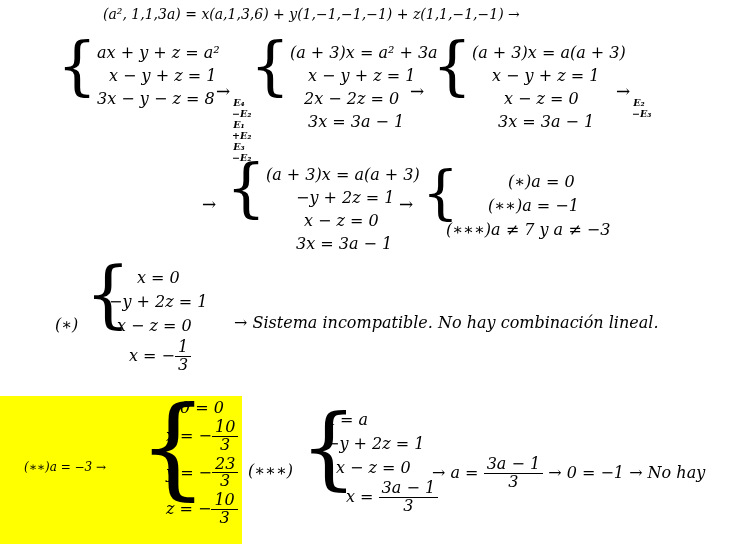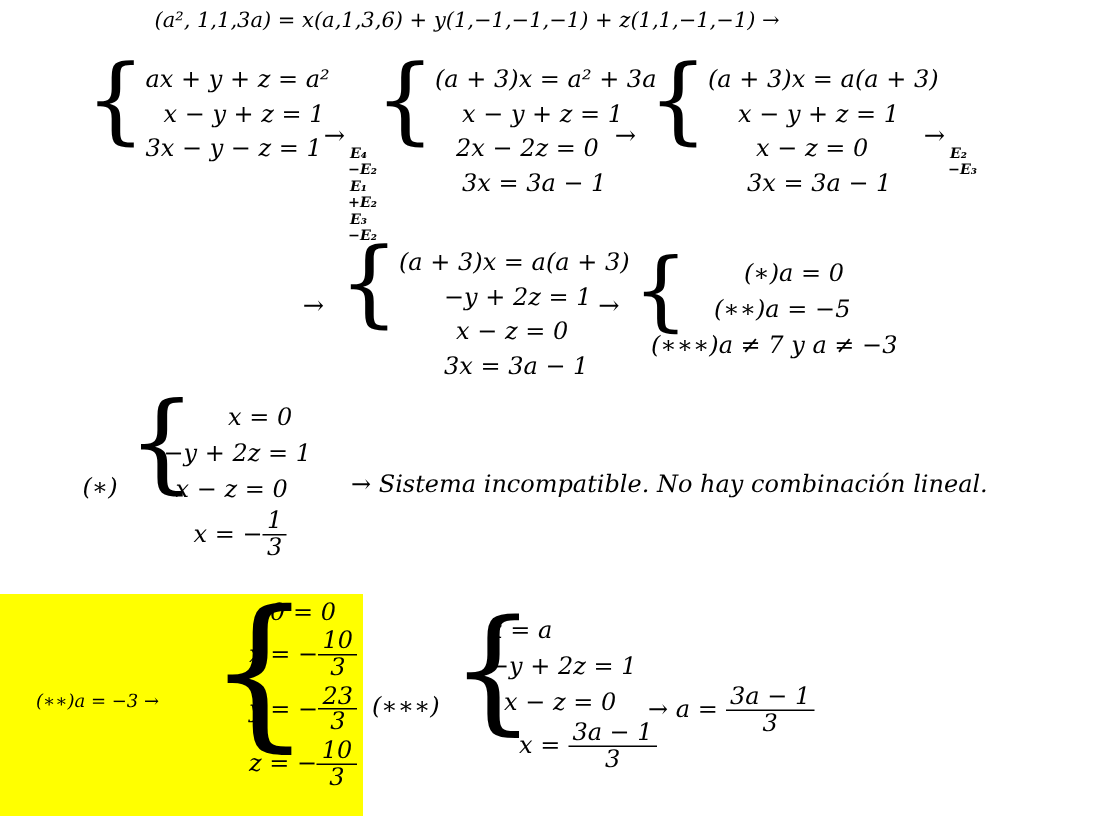--- a/index.html
+++ b/index.html
@@ -44,21 +44,21 @@
 </head>
 <body>
 
 <div class="abs it" style="left:103px;top:6px;font-size:14px;">(a², 1,1,3a) = x(a,1,3,6) + y(1,−1,−1,−1) + z(1,1,−1,−1) →</div>
 
 <div class="sys" style="left:57px;top:43px;font-size:16px;">
   <span class="brace" style="left:0;top:-8px;font-size:63px;">{</span>
   <div class="rows">
     <div style="top:0;">ax + y + z = a²</div>
     <div style="margin-top:4px;margin-left:12px;">x − y + z = 1</div>
-    <div style="margin-top:4px;">3x − y − z = 1</div>
+    <div style="margin-top:4px;">3x − y − z = 8</div>
   </div>
 </div>
 
 <div class="arrowbox" style="left:200px;top:85px;width:46px;">
   <div class="arr">→</div>
   <div class="lbl">E₄ −E₂</div>
   <div class="lbl">E₁ +E₂</div>
   <div class="lbl">E₃ −E₂</div>
 </div>
 
@@ -104,33 +104,33 @@
     <div style="margin-top:4px;margin-left:30px;">3x = 3a − 1</div>
   </div>
 </div>
 
 <div class="arrowbox" style="left:393px;top:198px;width:26px;">
   <div class="arr">→</div>
 </div>
 
 <div class="sys" style="left:422px;top:172px;font-size:16px;">
   <span class="brace" style="left:0;top:-8px;font-size:58px;">{</span>
-  <div class="rows" style="left:12px;">
+  <div class="rows" style="left:24px;">
     <div style="margin-left:62px;">(∗)a = 0</div>
-    <div style="margin-top:5px;margin-left:42px;">(∗∗)a = −5</div>
+    <div style="margin-top:5px;margin-left:42px;">(∗∗)a = −1</div>
     <div style="margin-top:5px;">(∗∗∗)a ≠ 7  y a ≠ −3</div>
   </div>
 </div>
 
 <div class="abs it" style="left:55px;top:315px;font-size:16px;">(∗)</div>
 
 <div class="sys" style="left:85px;top:268px;font-size:16px;">
   <span class="brace" style="left:0;top:-10px;font-size:72px;">{</span>
   <div class="rows" style="left:24px;">
-    <div style="margin-left:43px;">x = 0</div>
+    <div style="margin-left:28px;">x = 0</div>
     <div style="margin-top:5px;">−y + 2z = 1</div>
     <div style="margin-top:5px;margin-left:8px;">x − z = 0</div>
     <div style="margin-top:4px;margin-left:20px;">
       <span>x = −</span><span class="frac"><span class="num">1</span><span class="den">3</span></span>
     </div>
   </div>
 </div>
 
 <div class="abs it" style="left:234px;top:313px;font-size:16px;">→ Sistema incompatible. No hay combinación lineal.</div>
 
@@ -162,14 +162,14 @@
     <div style="">x = a</div>
     <div style="margin-top:5px;">−y + 2z = 1</div>
     <div style="margin-top:5px;margin-left:10px;">x − z = 0</div>
     <div style="margin-top:3px;margin-left:20px;">
       <span>x =</span>&nbsp;<span class="frac"><span class="num">3a − 1</span><span class="den">3</span></span>
     </div>
   </div>
 </div>
 
 <div class="abs it" style="left:432px;top:456px;font-size:16px;">
-  <span>→ a =</span>&nbsp;<span class="frac"><span class="num">3a − 1</span><span class="den">3</span></span>&nbsp;
+  <span>→ a =</span>&nbsp;<span class="frac"><span class="num">3a − 1</span><span class="den">3</span></span>&nbsp;<span>→ 0 = −1 → No hay</span>
 </div>
 
 </body></html>

